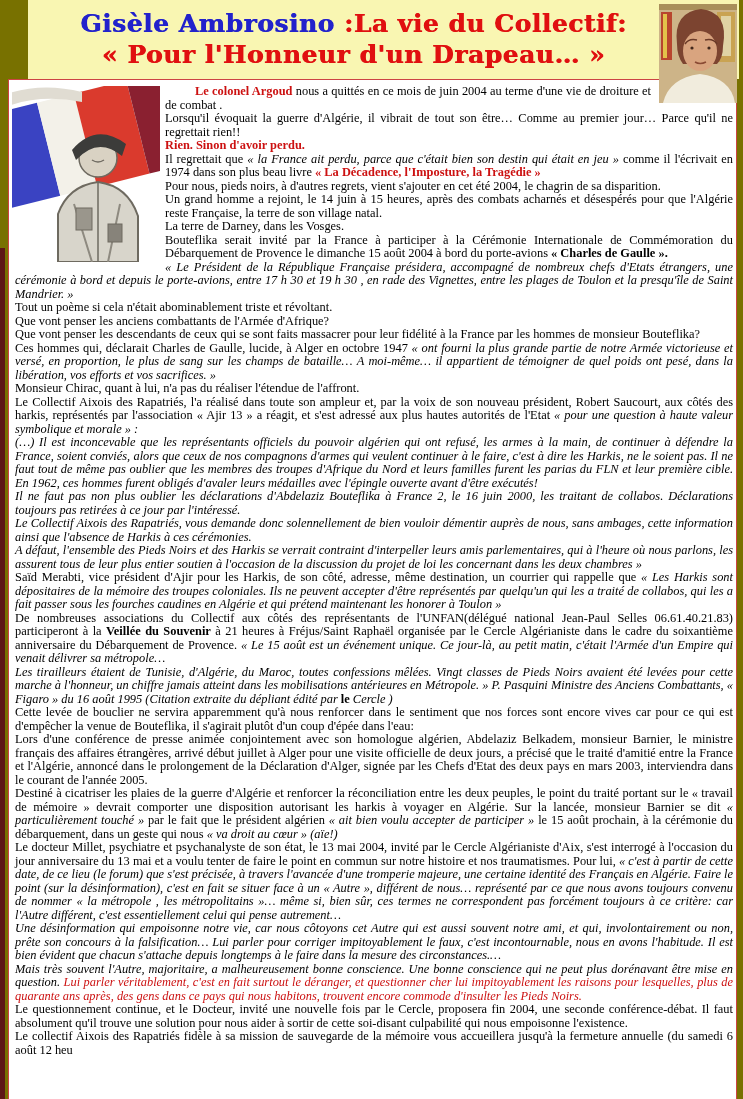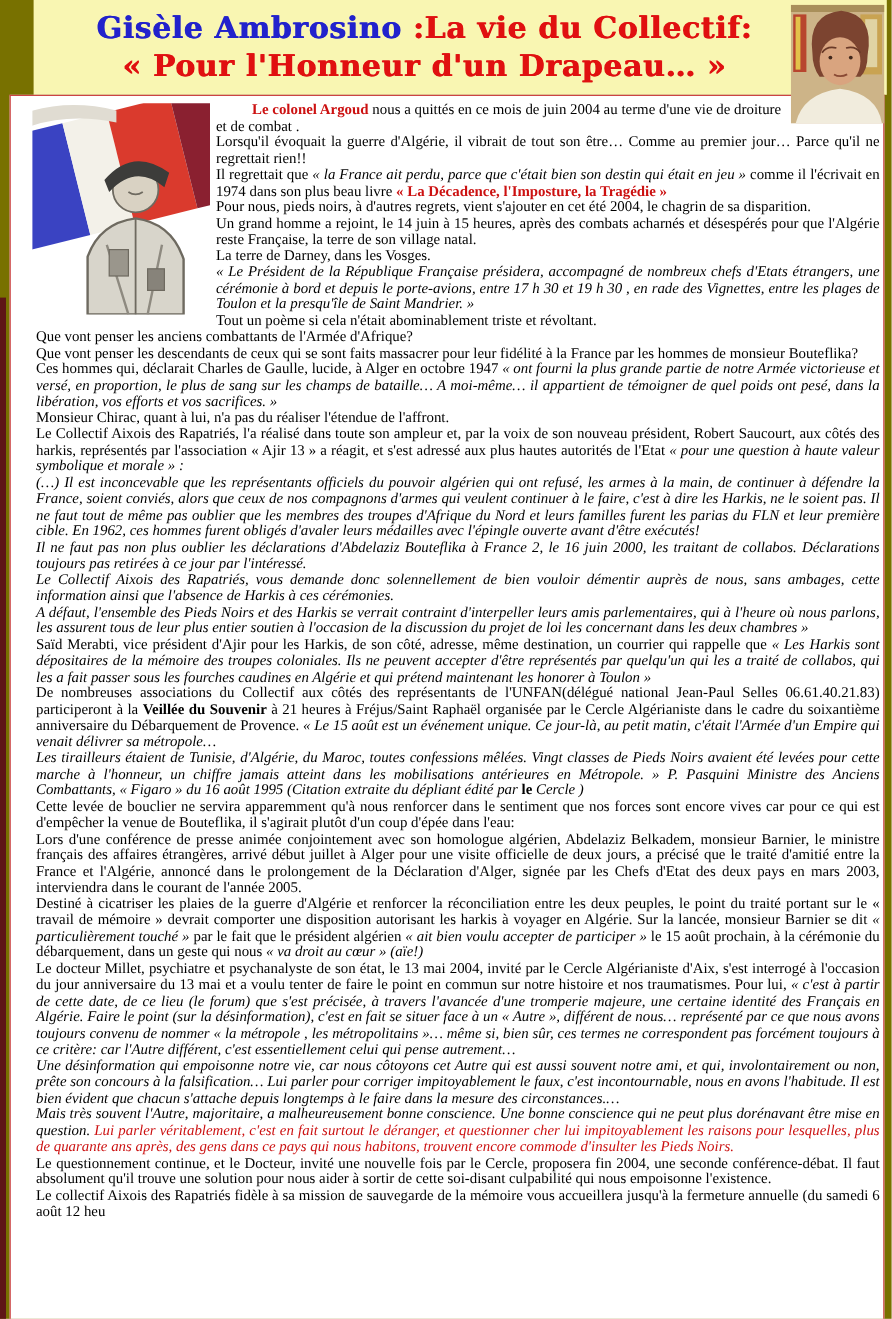--- a/index.html
+++ b/index.html
@@ -41,21 +41,21 @@
     position:absolute;left:659px;top:4px;width:78px;height:99px;z-index:5;
     display:block;
   }
   .content-box{
     position:absolute;left:8px;top:79px;width:729px;height:1020px;
     background:#ffffff;
     border:1px solid var(--border-red);
     border-bottom:none;
     box-sizing:border-box;
     overflow:hidden;
-    padding:5px 3px 0 18px;
+    padding:5px 3px 0 3px;
   }
   .article{
     text-align:justify;
     font-size:12.4px;
     line-height:13.5px;
     color:#000;
   }
   .article p{margin:0;padding:0 0 0 3px;}
   .article p.indent{text-indent:30px;}
   .soldier-flag-image{
@@ -118,24 +118,26 @@
       <path d="M80 74 Q86 78 92 74" stroke="#6e6a60" stroke-width="1.5" fill="none"></path>
       <path d="M62 118 L80 176 M108 118 L96 176" stroke="#8e8a80" stroke-width="2" fill="none"></path>
       <rect x="64" y="122" width="16" height="22" fill="#9a968c" stroke="#6e6a60"></rect>
       <rect x="96" y="138" width="14" height="18" fill="#87837a" stroke="#6e6a60"></rect>
       <path d="M86 96 L86 176" stroke="#6e6a60" stroke-width="1.5"></path>
     </svg>
     <div class="photo-spacer"></div>
 
   <p class="indent"><span class="r-rb">Le colonel Argoud </span><span class="r-n">nous a quittés en ce mois de juin 2004 au terme d'une vie de droiture et de combat .</span></p>
       <p><span class="r-n">Lorsqu'il évoquait la guerre d'Algérie, il vibrait de tout son être… Comme au premier jour… Parce qu'il ne regrettait rien!!</span></p>
+      <p><span class="r-rb">Rien. Sinon d'avoir perdu.</span></p>
       <p><span class="r-n">Il regrettait que </span><span class="r-i">« la France ait perdu, parce que c'était bien son destin qui était en jeu »</span><span class="r-n"> comme il l'écrivait en 1974 dans son plus beau livre </span><span class="r-rb">« La Décadence, l'Imposture, la Tragédie »</span></p>
       <p><span class="r-n">Pour nous, pieds noirs, à d'autres regrets, vient s'ajouter en cet été 2004, le chagrin de sa disparition.</span></p>
       <p><span class="r-n">Un grand homme a rejoint, le 14 juin à 15 heures, après des combats acharnés et désespérés pour que l'Algérie reste Française, la terre de son village natal.</span></p>
       <p><span class="r-n">La terre de Darney, dans les  Vosges.</span></p>
+      <p><span class="r-n">Bouteflika serait invité par la France à participer à la Cérémonie Internationale de Commémoration du Débarquement de Provence le dimanche 15 août 2004 à bord du porte-avions </span><span class="r-b">« Charles de Gaulle ».</span></p>
       <p><span class="r-i">« Le Président de la République Française présidera, accompagné de nombreux chefs d'Etats étrangers, une cérémonie à bord et depuis le porte-avions, entre 17 h 30 et 19 h 30 , en rade des Vignettes, entre les plages de Toulon et la presqu'île de Saint Mandrier. »</span></p>
       <p><span class="r-n">Tout un poème si cela n'était abominablement triste et révoltant.</span></p>
       <p><span class="r-n">Que vont penser les anciens combattants de l'Armée d'Afrique?</span></p>
       <p><span class="r-n">Que vont penser les descendants de ceux qui se sont faits massacrer pour leur fidélité à la France par les hommes de monsieur Bouteflika?</span></p>
       <p><span class="r-n">Ces hommes qui, déclarait Charles de Gaulle, lucide, à Alger en octobre 1947   </span><span class="r-i">« ont fourni la plus grande partie de notre Armée victorieuse et versé, en proportion, le plus de sang sur les champs de bataille… A moi-même… il appartient de témoigner de quel poids ont pesé, dans la libération, vos efforts et vos sacrifices. »</span></p>
       <p><span class="r-n">Monsieur Chirac, quant à lui,  n'a pas du réaliser l'étendue de l'affront.</span></p>
       <p><span class="r-n">Le Collectif Aixois des Rapatriés, l'a réalisé dans toute son ampleur et, par la voix de son nouveau président, Robert Saucourt, aux côtés des harkis, représentés par l'association « Ajir 13 » a réagit, et s'est adressé aux plus hautes autorités de l'Etat </span><span class="r-i">« pour une question à haute valeur symbolique et morale » :</span></p>
       <p><span class="r-i">(…) Il est inconcevable que les représentants officiels du pouvoir algérien qui ont refusé, les armes à la main, de continuer à défendre la France, soient conviés, alors que ceux de nos compagnons d'armes qui veulent continuer à le faire, c'est à dire les Harkis, ne le soient pas. Il ne faut tout de même pas oublier que les membres des troupes d'Afrique du Nord et leurs familles furent les parias du FLN et leur première cible.  En 1962, ces hommes furent obligés d'avaler leurs médailles avec l'épingle ouverte avant d'être exécutés!</span></p>
       <p><span class="r-i">Il ne faut pas non plus oublier les déclarations d'Abdelaziz Bouteflika à France 2, le 16 juin 2000, les traitant de collabos. Déclarations toujours pas retirées à ce jour par l'intéressé.</span></p>
       <p><span class="r-i">Le Collectif  Aixois des Rapatriés, vous demande donc solennellement de bien vouloir démentir auprès de nous, sans ambages, cette information ainsi que l'absence de Harkis à ces cérémonies.</span></p>

